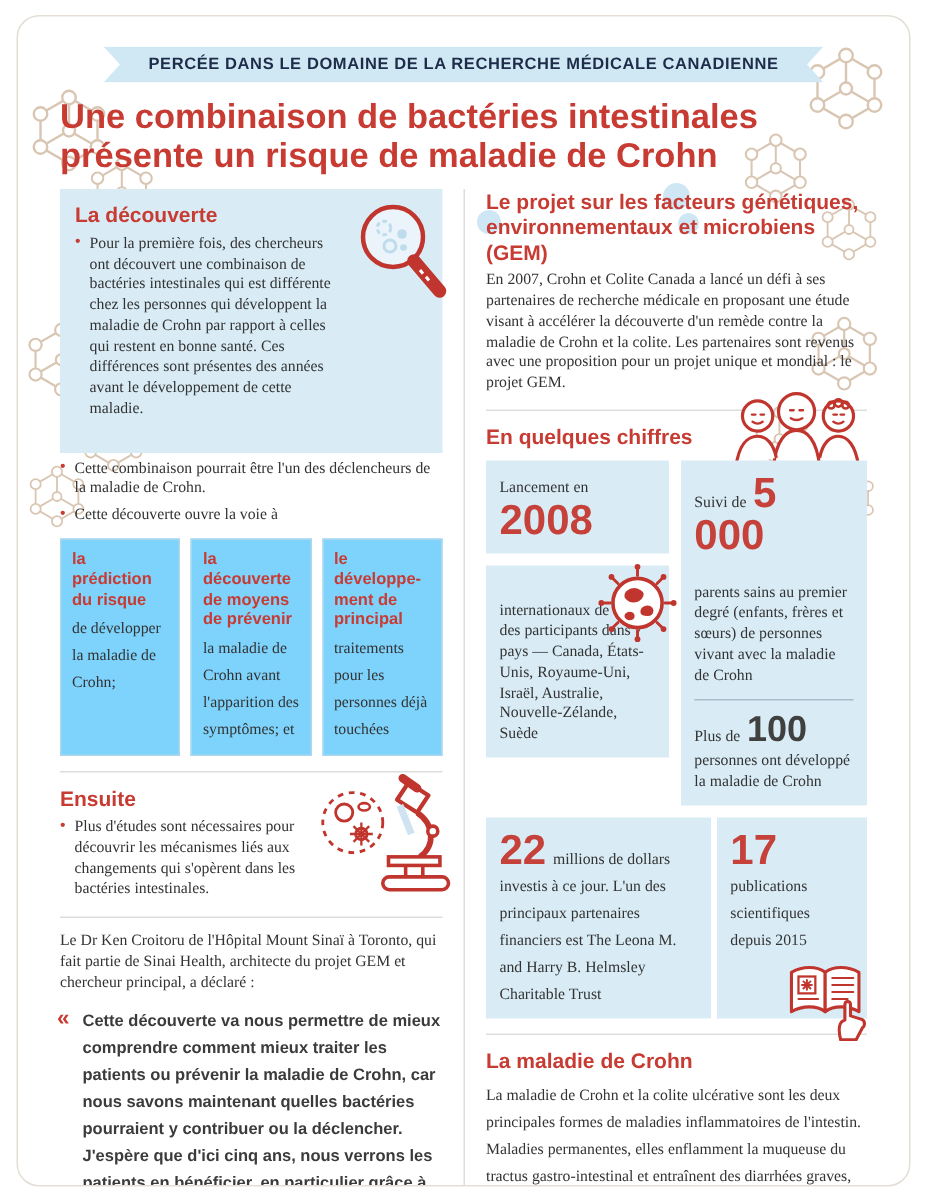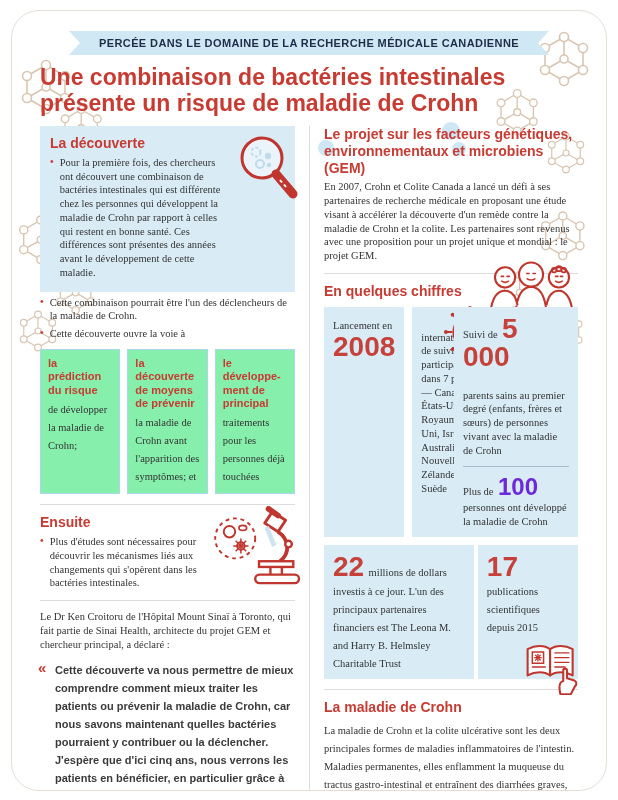--- a/index.html
+++ b/index.html
@@ -1,66 +1,66 @@
 <!DOCTYPE html>
 <html><head>
 <meta charset="utf-8">
 <style>
   * { margin:0; padding:0; box-sizing:border-box; }
   html,body { width:618px; height:800px; background:#fff; overflow:hidden;
     font-family:"Liberation Sans", sans-serif; }
   .card { position:absolute; left:11px; top:10px; width:596px; height:781px;
-    background:#fff; border:1px solid #e4ded7; border-radius:28px; overflow:hidden; }
+    background:#fff; border:1px solid #e4ded7; border-radius:15px; overflow:hidden; }
   .deco { position:absolute; left:0; top:0; pointer-events:none; }
   .content { position:relative; padding:12px 28px 0 28px; }
 
   
   .banner { width:fit-content; margin:8px auto 0; background:#cfe8f4; color:#1e2c49;
     font-weight:bold; font-size:11px; letter-spacing:.4px; padding:6px 30px;
     clip-path:polygon(0 0,100% 0,calc(100% - 11px) 50%,100% 100%,0 100%,11px 50%); }
   .title { color:#c73b33; font-weight:bold; font-size:23px;
     line-height:1.13; margin:9px 0 10px; }
 
   
   .columns { display:flex; position:relative; }
   .col-left  { width:50%; padding-right:14px; }
   .col-right { width:50%; padding-left:14px; border-left:1px solid #ddd; }
 
   .h-red { color:#c73b33; font-weight:bold; font-size:14px; line-height:1.2; margin-bottom:4px; }
   .serif { font-family:"Liberation Serif", serif; font-size:10.5px; line-height:1.31; color:#333; }
   .bullet { display:flex; gap:6px; margin-top:4px; }
   .bullet .dot { color:#c73b33; font-weight:bold; line-height:1.2; }
 
-  .bluebox { background:#d9ecf6; padding:9px 10px 12px; position:relative; }
+  .bluebox { background:#d9ecf6; padding:9px 10px 22px; position:relative; }
   .mag-wrap { float:right; margin:-2px -16px 2px 4px; }
 
   .pathboxes { display:flex; gap:7px; margin-top:8px; }
-  .pathbox { flex:1; border:1.5px solid #abd6ec; padding:7px 7px 9px; background:#86efac; }
+  .pathbox { flex:1; border:1.5px solid #abd6ec; padding:7px 7px 9px; background:#7dd3fc; }
   .pathbox .lead { color:#c73b33; font-weight:bold; font-size:11px; line-height:1.22; display:block; margin-bottom:2px; }
 
   hr.div { border:none; border-top:1px solid #ddd; margin:10px 0 9px; }
   .scope-wrap { float:right; margin:-8px -12px 0 2px; }
 
   .quote { position:relative; padding-left:15px; margin-top:8px; }
   .gq { color:#c73b33; font-weight:bold; font-size:15px; }
   .gq.open { position:absolute; left:-2px; top:-1px; }
   .quote .qtext { font-size:11px; font-weight:bold; line-height:1.36; color:#3b3b3b; }
 
   
   .gem-head { position:relative; z-index:1; }
   .accent-circle { position:absolute; border-radius:50%; background:#cfe7f4; z-index:-1; }
   .fig-head { position:relative; margin-bottom:7px; }
   .people-wrap { position:absolute; right:-2px; top:-22px; }
   .figgrid { display:flex; gap:8px; }
-  .figcolA { width:48%; display:flex; flex-direction:row; gap:8px; }
+  .figcolA { width:48%; display:flex; flex-direction:column; gap:8px; }
   .figcolB { flex:1; }
   .figbox { background:#d9ecf6; padding:8px 9px; position:relative; }
   .num-lg { color:#c5413a; font-weight:bold; font-size:28px; line-height:1; }
   .num-xl { color:#c5413a; font-weight:bold; font-size:32px; line-height:.95; }
-  .num-md { color:#6d28d9; font-weight:bold; font-size:24px; line-height:1; }
+  .num-md { color:#404040; font-weight:bold; font-size:24px; line-height:1; }
   .globe-wrap { position:absolute; right:-6px; top:-2px; }
   .inner-div { border:none; border-top:1px solid rgba(40,70,90,.28); margin:9px 0 8px; }
   .figrow { display:flex; gap:4px; margin-top:8px; }
   .fig22 { width:59%; }
   .fig17 { flex:1; overflow:visible; }
   .book-wrap { position:absolute; right:-4px; bottom:-20px; }
 </style>
 </head>
 <body>
 

